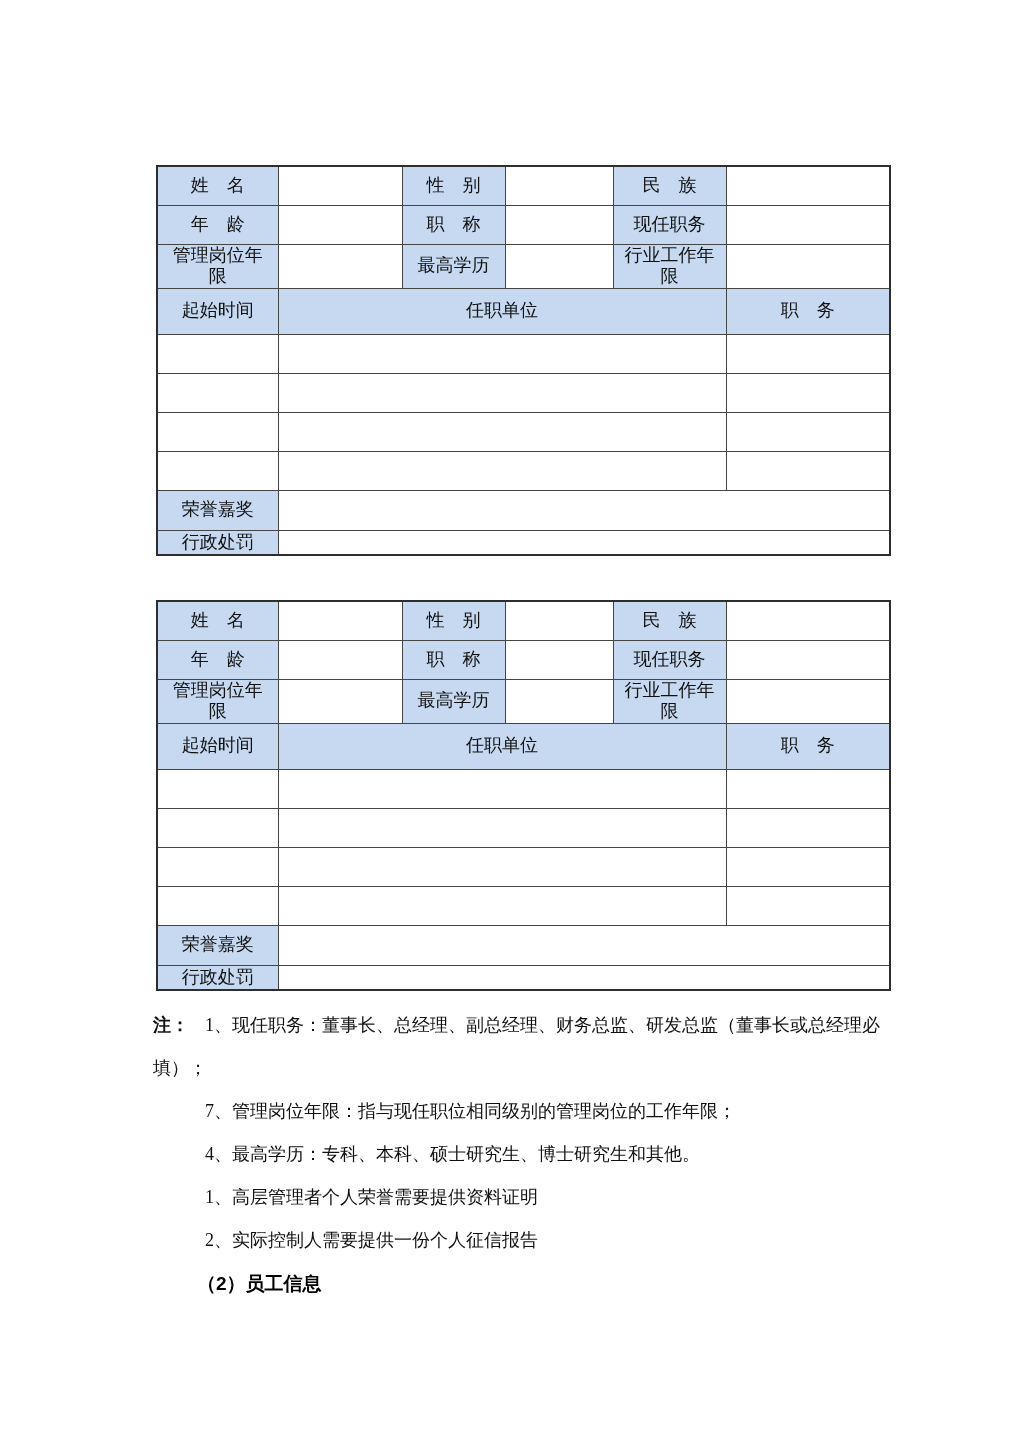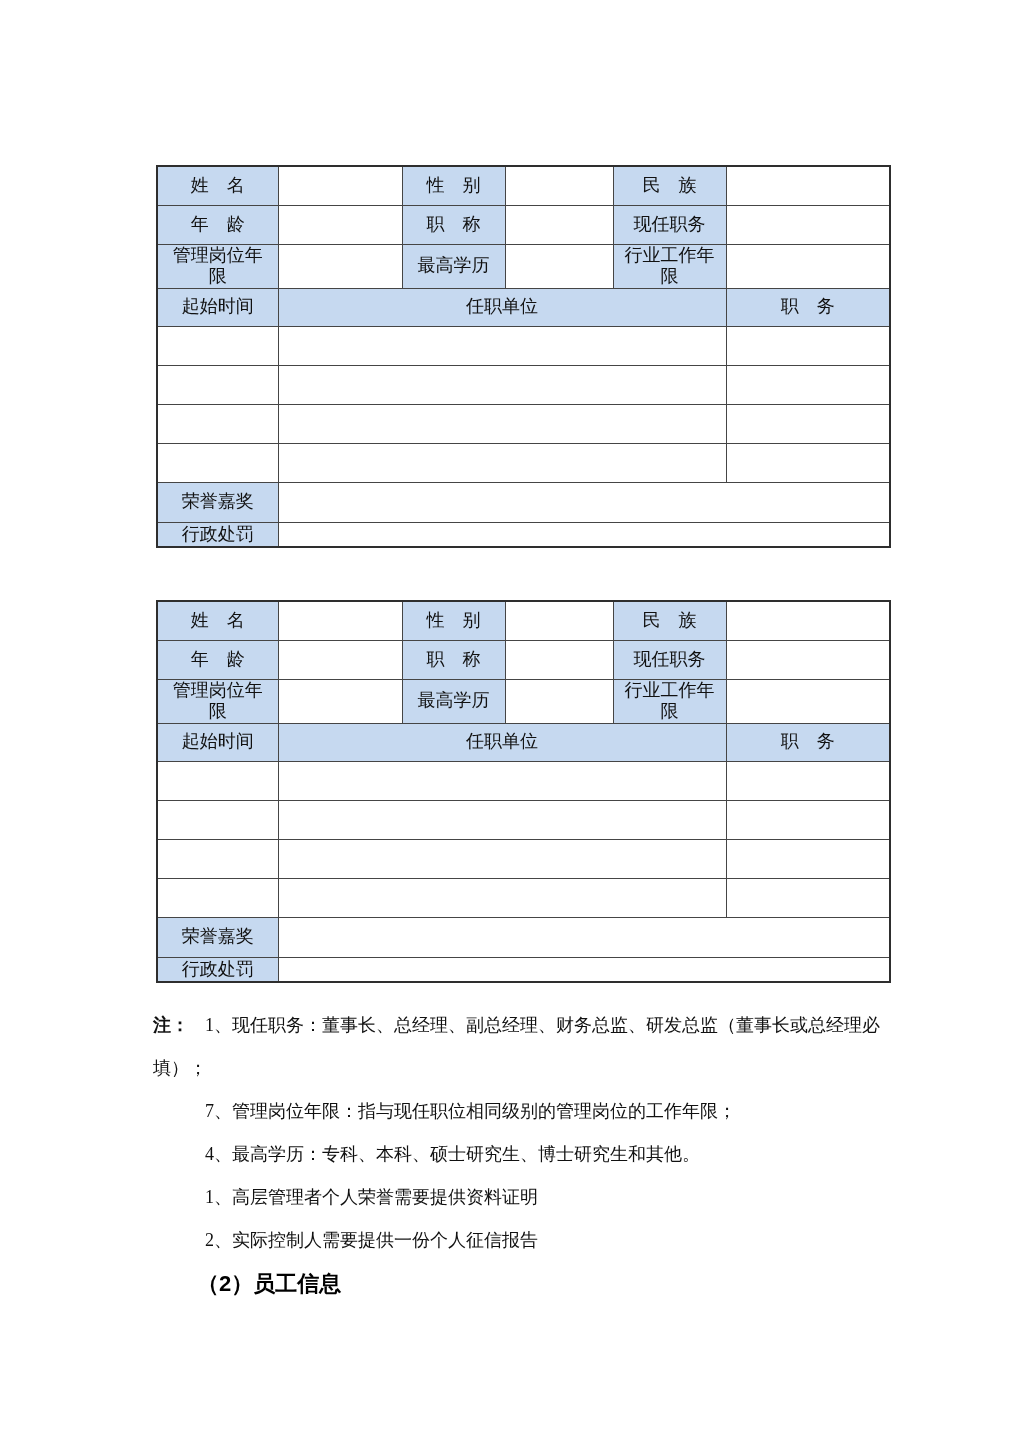--- a/index.html
+++ b/index.html
@@ -32,21 +32,21 @@
     text-align: center;
     vertical-align: middle;
     white-space: pre-line;
     line-height: 1.2;
     overflow: hidden;
   }
   .h { background: #c6d9f0; }
 
   tr.r-std   { height: 39px; }
   tr.r-tall  { height: 44px; }
-  tr.r-hist  { height: 38px; padding-left: 14px; }
+  tr.r-hist  { height: 46px; padding-left: 14px; }
   tr.r-blank { height: 39px; }
   tr.r-hon   { height: 40px; }
   tr.r-pen   { height: 25px; }
 
   .notes {
     position: absolute;
     left: 153px;
     top: 1004px;
     width: 727px;
     font-size: 18px;
@@ -54,21 +54,21 @@
   }
   .notes p { margin: 0; }
   .note-prefix { font-weight: bold; margin-right: 16px; }
   .note-indent { padding-left: 52px; }
 
   .section-heading {
     margin: 0;
     margin-top: 8px;
     padding-left: 44px;
     font-family: "Liberation Sans", "DejaVu Sans", sans-serif;
-    font-size: 22px;
+    font-size: 19px;
     font-weight: bold;
     line-height: 43px;
     color: #000000;
   }
 </style>
 </head>
 <body>
 
 <div class="page">
 

